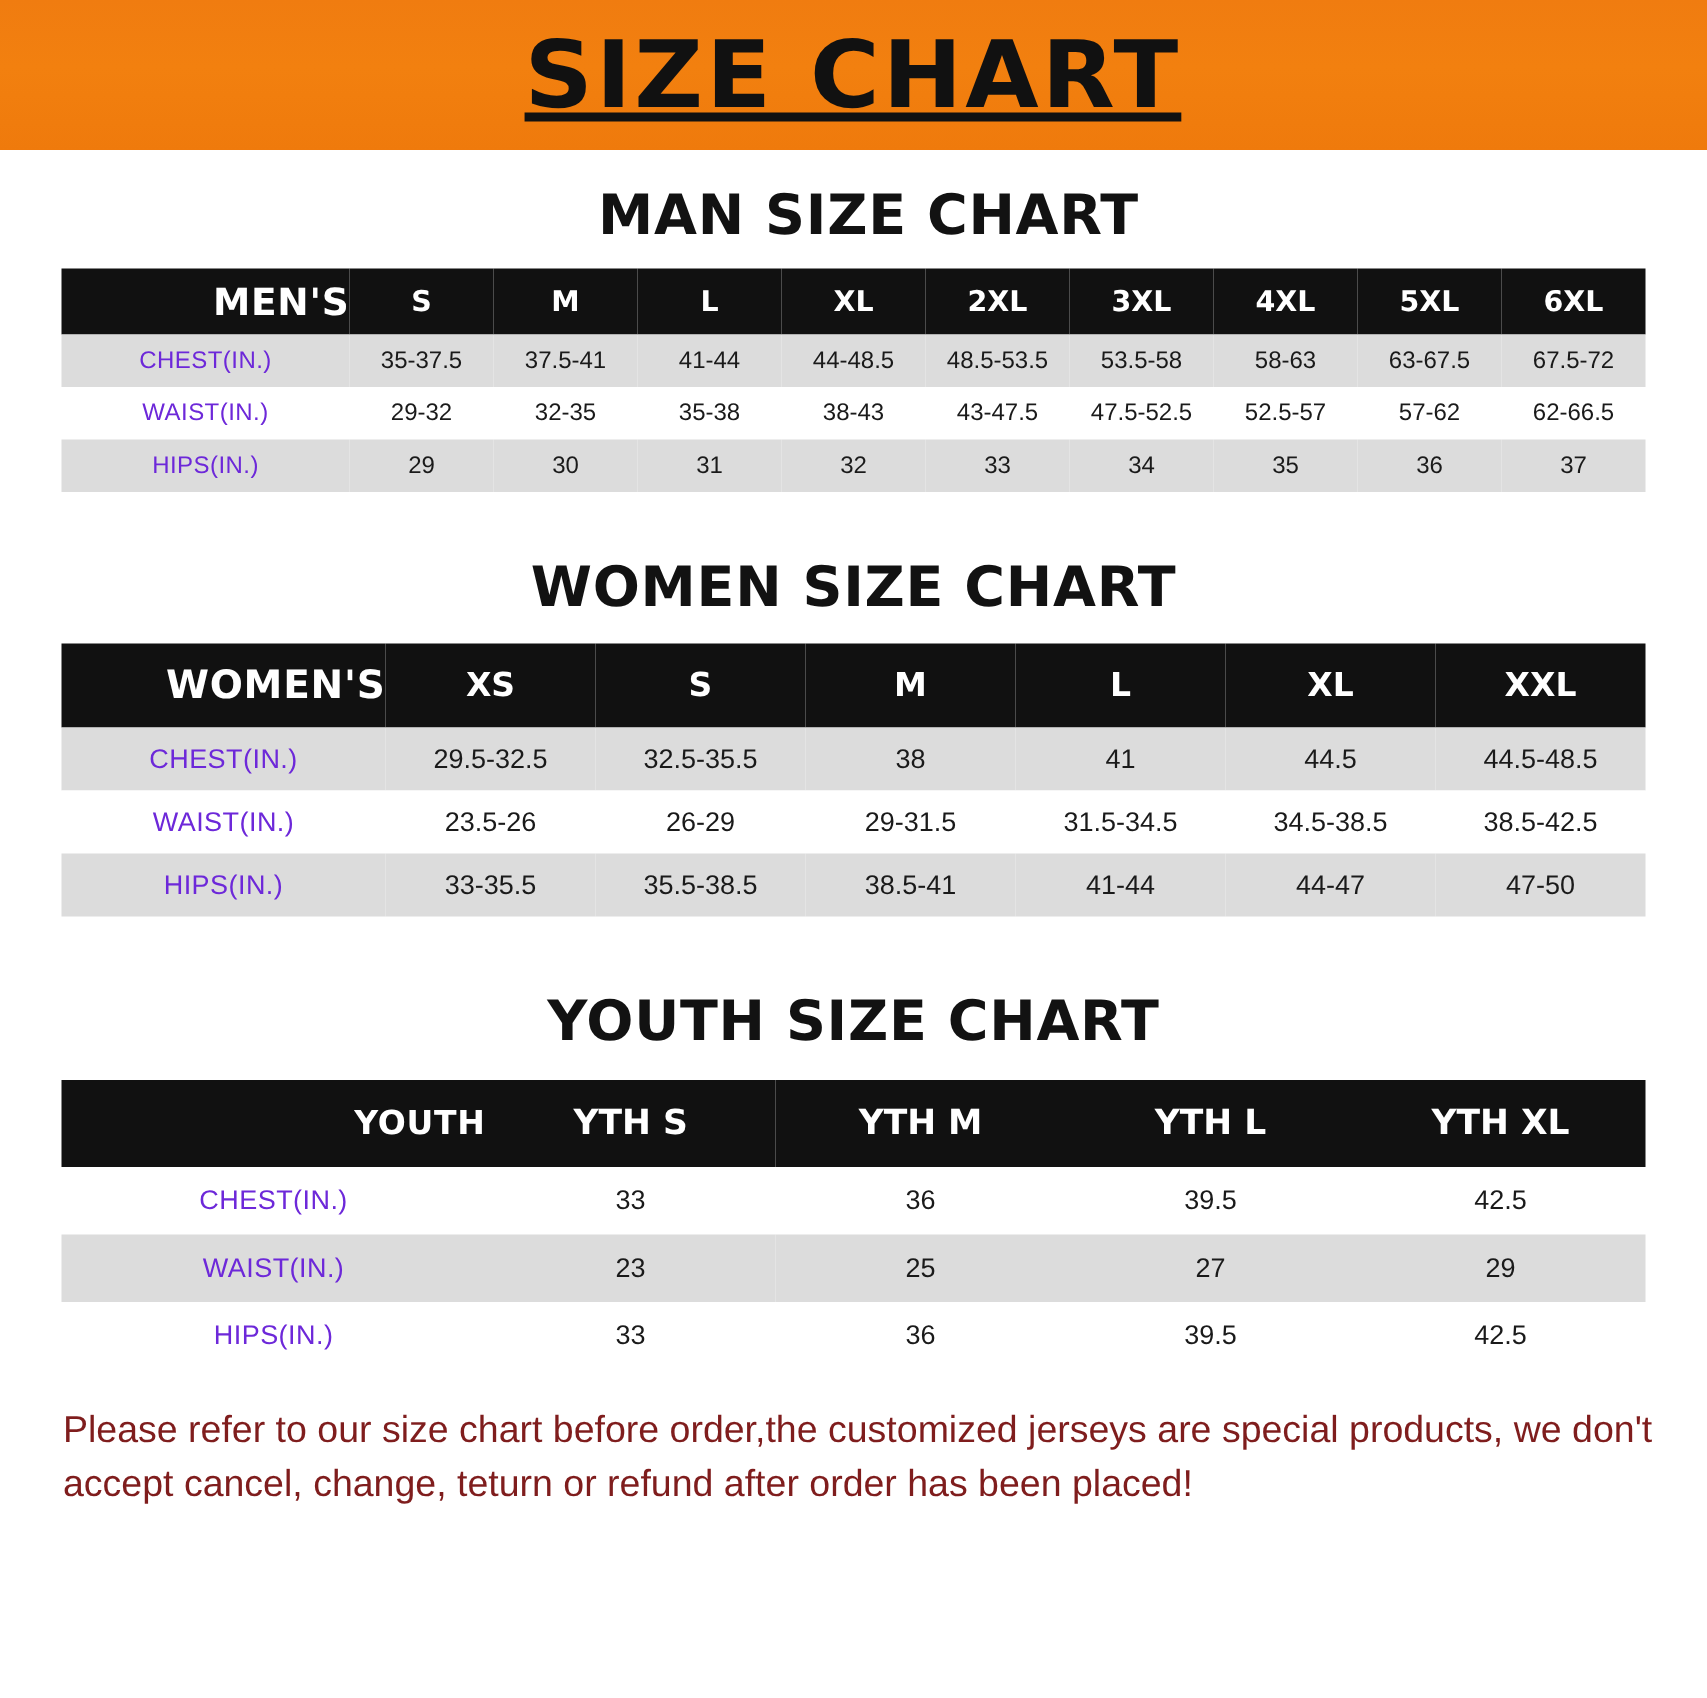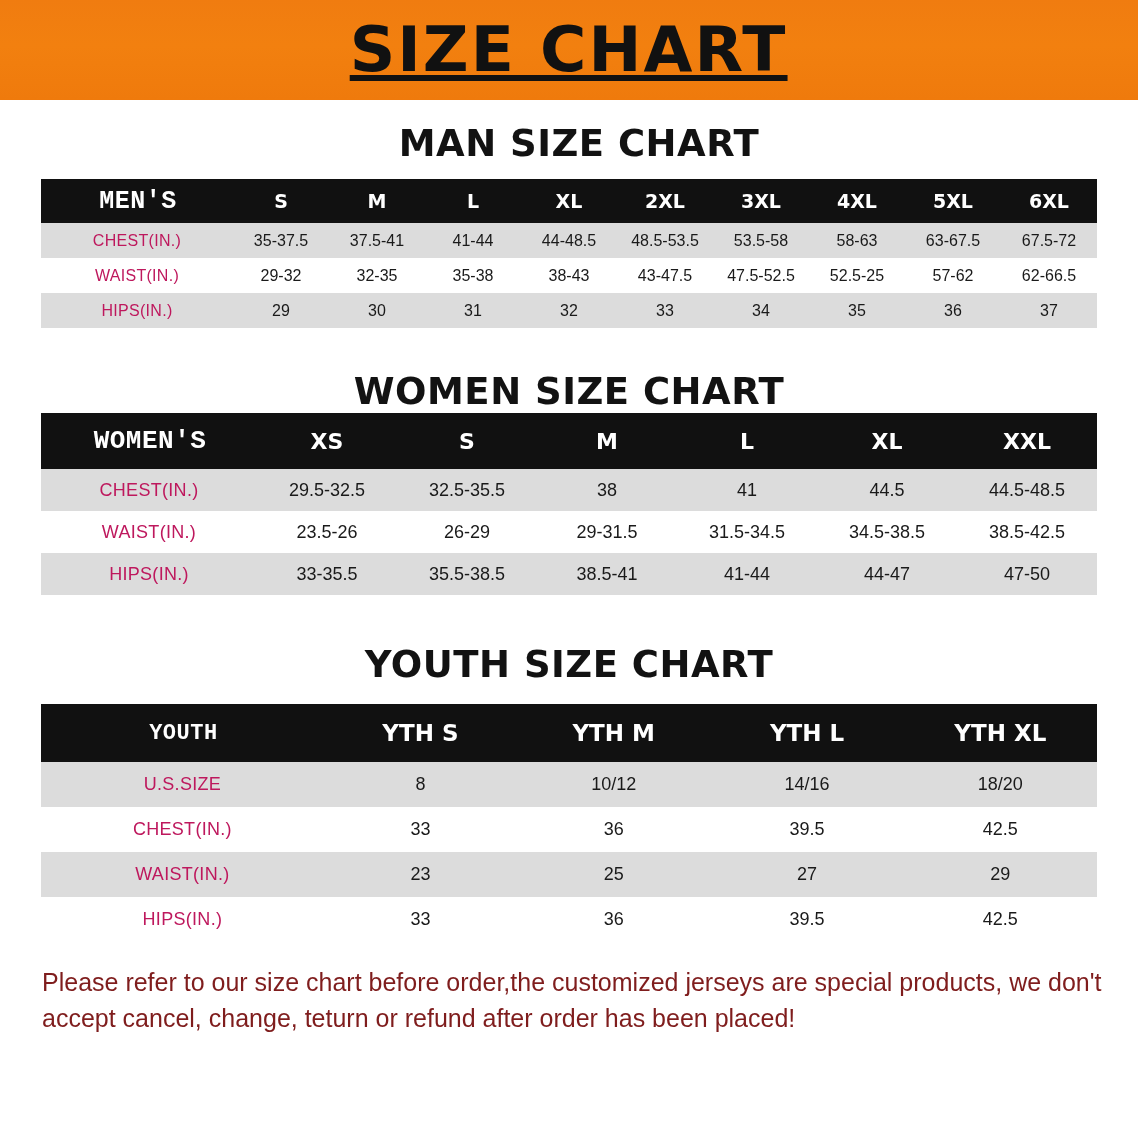--- a/index.html
+++ b/index.html
@@ -35,21 +35,21 @@
 
   .section-title {
     text-align: center;
     font-family: "DejaVu Sans", sans-serif;
     font-weight: bold;
     font-size: 37px;
     color: #121212;
     letter-spacing: 0.5px;
   }
   .t-man   { margin-top: 22px; margin-bottom: 14px; padding-left: 20px; }
-  .t-women { margin-top: 42px; }
+  .t-women { margin-top: 42px; margin-bottom: 16px; }
   .t-youth { margin-top: 48px; margin-bottom: 18px; }
 
   table {
     border-collapse: collapse;
     width: 1056px;
     margin: 0 auto;
     table-layout: fixed;
   }
   table td, table th {
     padding: 0;
@@ -62,37 +62,36 @@
     background: #111111;
     color: #ffffff;
   }
   thead th {
     font-family: "DejaVu Sans", sans-serif;
     font-weight: bold;
     height: 44px;
     font-size: 20px;
   }
   thead th.corner {
-    text-align: center;
+    text-align: right;
     padding-left: 2px;
     font-size: 24px;
     letter-spacing: 0.5px;
-    font-family: Liberation Mono, monospace;
   }
 
   tbody td {
     height: 36px;
     font-size: 17px;
     color: #1a1a1a;
     font-family: "Liberation Sans", sans-serif;
   }
   tbody td.rowlabel {
     font-size: 17px;
     letter-spacing: 0.3px;
-    color: #be185d;
+    color: #6d28d9;
   }
   tbody tr.shade { background: #dcdcdc; }
   tbody tr.light { background: #ffffff; }
 
   
   #men-table thead th { font-size: 19px; }
   #men-table thead th.corner { font-size: 25px; }
   #men-table tbody td { font-size: 16px; height: 35px; }
 
   
@@ -165,21 +164,21 @@
       <td>67.5-72</td>
     </tr>
     <tr class="light">
       <td class="rowlabel">WAIST(IN.)</td>
       <td>29-32</td>
       <td>32-35</td>
       <td>35-38</td>
       <td>38-43</td>
       <td>43-47.5</td>
       <td>47.5-52.5</td>
-      <td>52.5-25</td>
+      <td>52.5-57</td>
       <td>57-62</td>
       <td>62-66.5</td>
     </tr>
     <tr class="shade">
       <td class="rowlabel">HIPS(IN.)</td>
       <td>29</td>
       <td>30</td>
       <td>31</td>
       <td>32</td>
       <td>33</td>
@@ -256,27 +255,20 @@
   <thead>
     <tr>
       <th class="corner">YOUTH</th>
       <th>YTH S</th>
       <th>YTH M</th>
       <th>YTH L</th>
       <th>YTH XL</th>
     </tr>
   </thead>
   <tbody>
-    <tr class="shade">
-      <td class="rowlabel">U.S.SIZE</td>
-      <td>8</td>
-      <td>10/12</td>
-      <td>14/16</td>
-      <td>18/20</td>
-    </tr>
     <tr class="light">
       <td class="rowlabel">CHEST(IN.)</td>
       <td>33</td>
       <td>36</td>
       <td>39.5</td>
       <td>42.5</td>
     </tr>
     <tr class="shade">
       <td class="rowlabel">WAIST(IN.)</td>
       <td>23</td>

